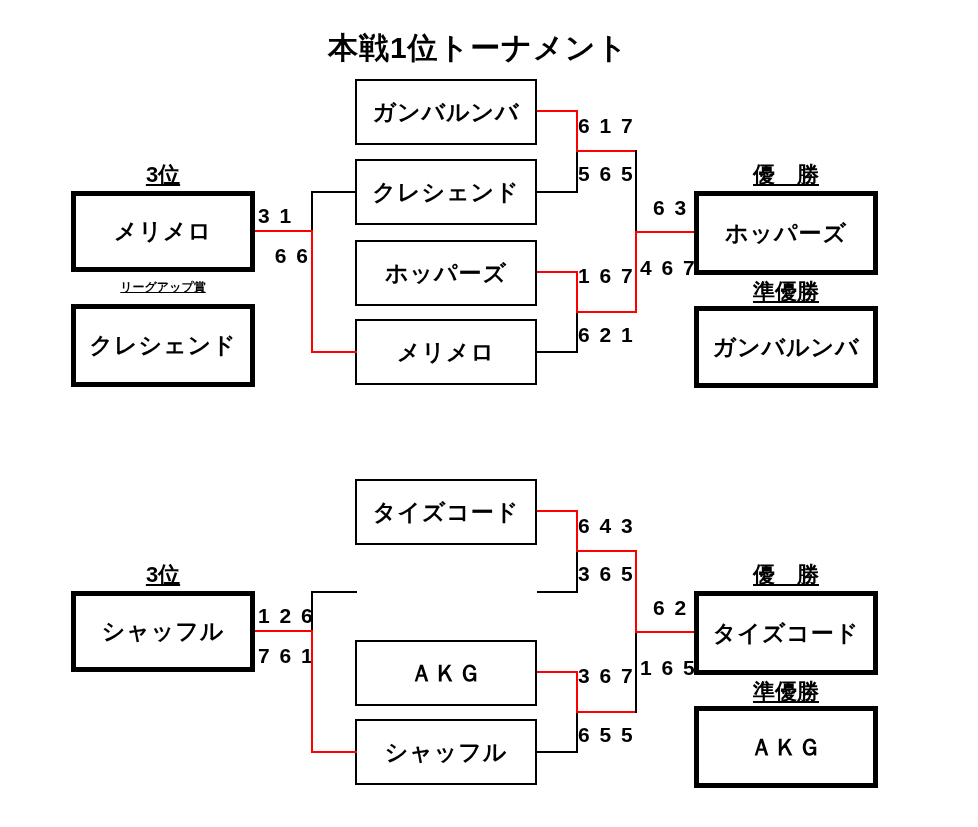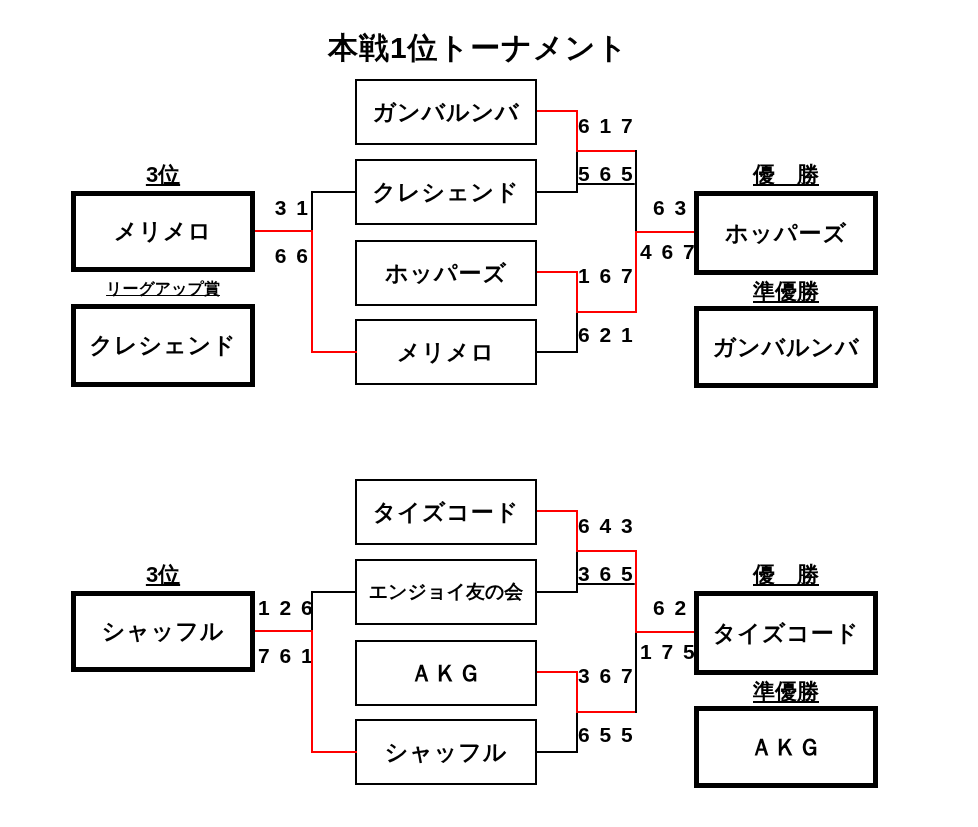--- a/index.html
+++ b/index.html
@@ -24,32 +24,32 @@
   .slot1{top:79px;} .slot2{top:159px;} .slot3{top:240px;} .slot4{top:319px;}
   
   .third-box{left:71px;top:191px;width:184px;height:81px;}
   .award-box{left:71px;top:304px;width:184px;height:83px;}
   
   .champ-box{left:694px;top:191px;width:184px;height:84px;}
   .runner-box{left:694px;top:306px;width:184px;height:82px;}
   
   .label{position:absolute;text-align:center;font-size:22px;text-decoration:underline;}
   .third-label{left:71px;top:160px;width:184px;}
-  .award-label{left:71px;top:279px;width:184px;font-size:16px;}
+  .award-label{left:71px;top:279px;width:184px;font-size:12px;}
   .champ-label{left:694px;top:160px;width:184px;}
   .runner-label{left:694px;top:277px;width:184px;}
   
   .score{position:absolute;font-size:21px;letter-spacing:2px;white-space:nowrap;}
   .sc-sf1-top{left:578px;top:114px;width:58px;}
-  .sc-sf1-bot{left:578px;top:162px;width:58px;text-decoration:underline;}
+  .sc-sf1-bot{left:578px;top:162px;width:58px;}
   .sc-sf2-top{left:578px;top:264px;width:55px;}
   .sc-sf2-bot{left:578px;top:323px;width:58px;}
   .sc-fin-top{left:653px;top:196px;width:58px;}
-  .sc-fin-bot{left:640px;top:240px;width:58px;}
-  .sc-3rd-top{left:258px;top:196px;width:52px;text-align:right;}
+  .sc-fin-bot{left:640px;top:256px;width:58px;}
+  .sc-3rd-top{left:258px;top:204px;width:52px;text-align:left;}
   .sc-3rd-bot{left:258px;top:244px;width:52px;text-align:right;}
   
   .ln{position:absolute;}
   .h{height:2px;} .v{width:2px;}
   .blk{background:#000000;} .red{background:#ff0000;}
   .l-3rd-out  {left:255px;top:230px;width:57px;}
   .l-3rd-vtop {left:311px;top:191px;height:41px;}
   .l-3rd-vbot {left:311px;top:230px;height:123px;}
   .l-3rd-htop {left:311px;top:191px;width:46px;}
   .l-3rd-hbot {left:311px;top:351px;width:46px;}
@@ -123,30 +123,29 @@
   </section>
 
   <section class="tournament t2">
 
     <div class="label third-label">3位</div>
     <div class="box thick third-box">シャッフル</div>
     <div class="score sc-3rd-top">1 2 6</div>
     <div class="score sc-3rd-bot">7 6 1</div>
 
     <div class="box slot slot1">タイズコード</div>
-    <div class="box slot slot2 small">エンジョイ友の会</div>
     <div class="box slot slot3">ＡＫＧ</div>
     <div class="box slot slot4">シャッフル</div>
 
     <div class="score sc-sf1-top">6 4 3</div>
     <div class="score sc-sf1-bot">3 6 5</div>
     <div class="score sc-sf2-top">3 6 7</div>
     <div class="score sc-sf2-bot">6 5 5</div>
     <div class="score sc-fin-top">6 2 7</div>
-    <div class="score sc-fin-bot">1 7 5</div>
+    <div class="score sc-fin-bot">1 6 5</div>
 
     <div class="label champ-label">優　勝</div>
     <div class="box thick champ-box">タイズコード</div>
     <div class="label runner-label">準優勝</div>
     <div class="box thick runner-box">ＡＫＧ</div>
 
     <div class="ln v blk l-3rd-vtop"></div>
     <div class="ln h blk l-3rd-htop"></div>
     <div class="ln v red l-3rd-vbot"></div>
     <div class="ln h red l-3rd-hbot"></div>

